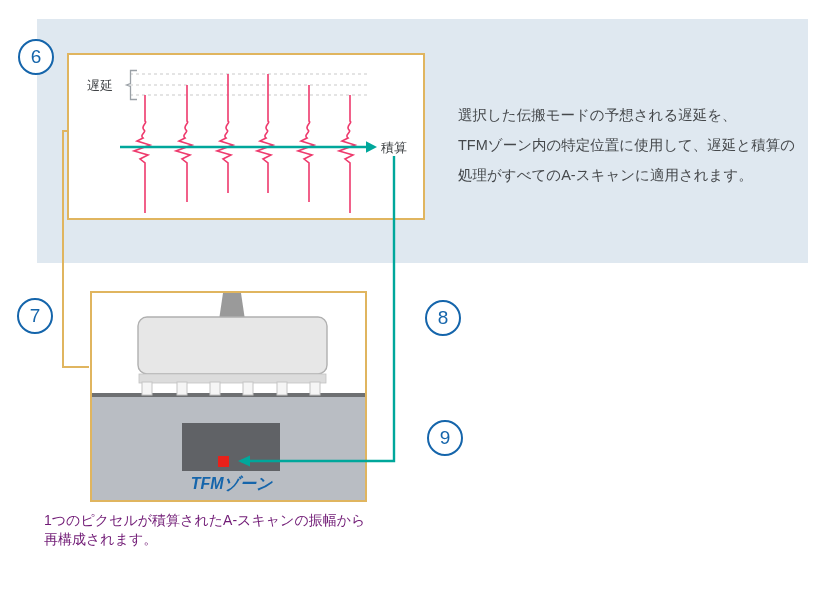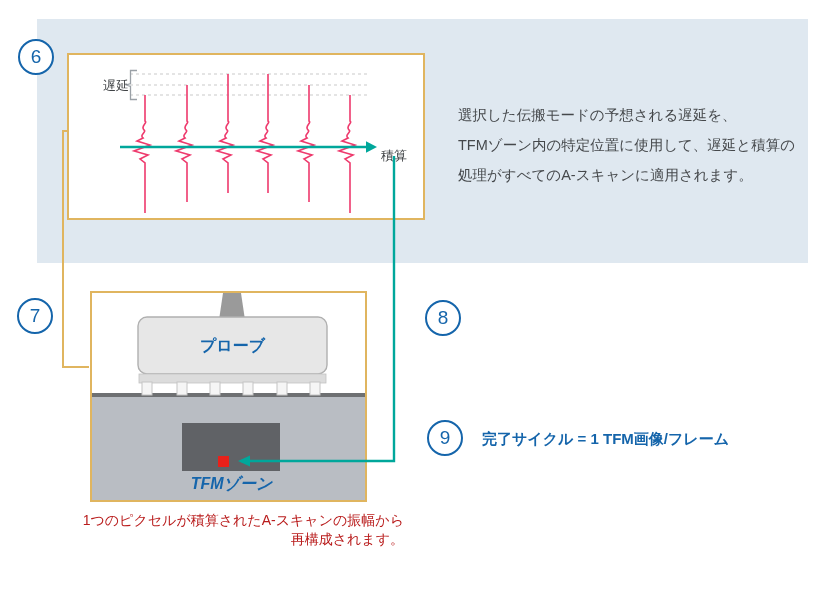--- a/index.html
+++ b/index.html
@@ -15,35 +15,35 @@
   .c7 { left:17px; top:298px; }
   .c8 { left:425px; top:300px; }
   .c9 { left:427px; top:420px; }
 
   .wave-box { position:absolute; left:67px; top:53px; width:358px; height:167px; background:#fff;
     border:2px solid #e0b55f; z-index:2; }
   .wave-box svg { display:block; }
   .delay-lines line { stroke:#c9c9c9; stroke-width:1.2; stroke-dasharray:3 3; }
   .traces path { stroke:#ee3a6d; stroke-width:1.6; fill:none; }
   .lbl-small { position:absolute; font-size:13px; color:#3f4245; }
-  .lbl-delay { left:18px; top:22px;margin-left:16px; }
-  .lbl-sum { left:312px; top:84px;margin-top:8px; }
+  .lbl-delay { left:18px; top:22px; }
+  .lbl-sum { left:312px; top:84px; }
 
   .panel-desc { position:absolute; left:458px; top:100px; width:345px; font-size:14.5px; line-height:30px;
     color:#45484b; white-space:pre-line; }
 
   .probe-box { position:absolute; left:90px; top:291px; width:277px; height:211px; background:#fff;
     border:2px solid #e0b55f; z-index:2; }
   .probe-box svg { display:block; }
   .blue-lbl { position:absolute; color:#1565ab; font-weight:600; font-size:16px; text-align:center; }
   .lbl-probe { left:46px; top:43px; width:189px; }
   .lbl-zone { left:69px; top:181px; width:141px;font-style:italic; }
 
-  .caption { position:absolute; left:44px; top:511px; width:360px; text-align:right; font-size:14px;
-    line-height:19px; color:#b91c1c; white-space:pre-line; }
+  .caption { position:absolute; left:44px; top:511px; width:360px; text-align:left; font-size:14px;
+    line-height:19px; color:#701a75; white-space:pre-line; }
 
   .blue-note { position:absolute; color:#1565ab; font-size:15px; line-height:19px; font-weight:600;
     white-space:pre-line; }
   .note8 { left:481px; top:305px; width:340px; }
   .note9 { left:482px; top:429px; width:340px; }
 
   .connectors { position:absolute; left:0; top:0; z-index:5; pointer-events:none; }
 </style>
 </head>
 <body>
@@ -100,35 +100,33 @@
         <rect x="50" y="89" width="10" height="13"></rect>
         <rect x="85" y="89" width="10" height="13"></rect>
         <rect x="118" y="89" width="10" height="13"></rect>
         <rect x="151" y="89" width="10" height="13"></rect>
         <rect x="185" y="89" width="10" height="13"></rect>
         <rect x="218" y="89" width="10" height="13"></rect>
       </g>
       <rect x="90" y="130" width="98" height="48" fill="#606266"></rect>
       <rect x="126" y="163" width="11" height="11" fill="#e8211a"></rect>
     </svg>
-    <span class="blue-lbl lbl-probe">プローブ</span>
     <span class="blue-lbl lbl-zone">TFMゾーン</span>
   </div>
 
   <div class="caption">1つのピクセルが積算されたA-スキャンの振幅から
 再構成されます。</div>
 
   <div class="step-circle c8">
     <span>8</span>
   </div>
 
   <div class="step-circle c9">
     <span>9</span>
   </div>
-  <div class="blue-note note9">完了サイクル = 1 TFM画像/フレーム</div>
 
   <svg class="connectors" width="840" height="607" viewBox="0 0 840 607">
     <path d="M67,131 L63,131 L63,367 L89,367" fill="none" stroke="#e0b55f" stroke-width="2"></path>
     <path d="M394,156 L394,461 L241,461" fill="none" stroke="#00a79b" stroke-width="2.4"></path>
     <polygon points="238,461 250,455.4 250,466.6" fill="#00a79b"></polygon>
   </svg>
 
 </div>
 
 </body></html>

